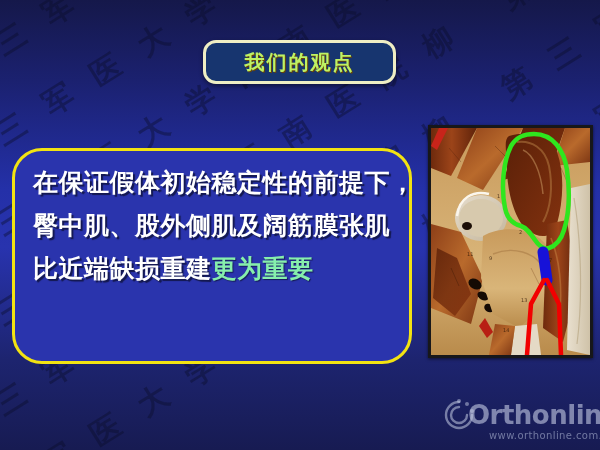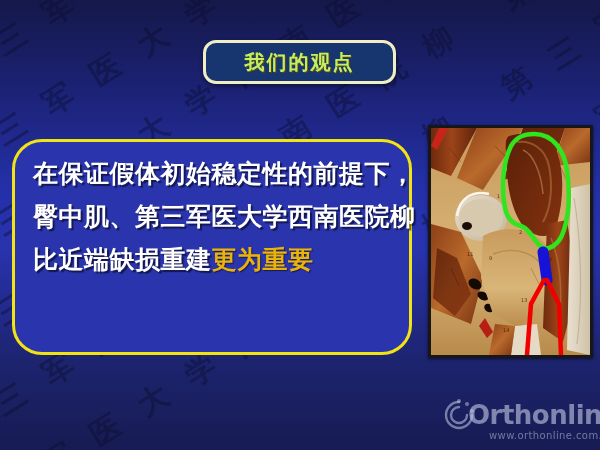--- a/index.html
+++ b/index.html
@@ -65,21 +65,21 @@
     font-weight: 700;
     letter-spacing: 2px;
     line-height: 1;
     text-shadow: 1px 1px 0 #6a4405;
   }
 
   
   #content-box {
     position: absolute;
     left: 12px;
-    top: 139px;
+    top: 148px;
     width: 400px;
     height: 216px;
     box-sizing: border-box;
     background: #2a34ad;
     border: 3px solid #f2e312;
     border-radius: 30px;
     z-index: 5;
   }
   #body-text {
     position: absolute;
@@ -88,21 +88,21 @@
     right: 8px;
     color: #ffffff;
     font-size: 25px;
     font-weight: 700;
     line-height: 43px;
     letter-spacing: 0.5px;
     text-shadow: 2px 2px 1px rgba(0,0,0,0.55);
   }
   .bt-line { white-space: nowrap; }
   .em-red {
-    color: #eab308;
+    color: #86efac;
     text-shadow: 1px 1px 1px rgba(0,0,0,0.5);
   }
 
   
   #figure-frame {
     position: absolute;
     left: 428px;
     top: 125px;
     width: 165px;
     height: 233px;
@@ -171,21 +171,21 @@
     <div class="wm-row" style="left:-60px; top:510px;">第三军医大学西南医院柳 第三军医大学西南医院柳 第三军医大学西南医院柳 第三军医大学西南医院柳</div>
   </div>
 
   <div id="title-plaque">
     <span id="title-text">我们的观点</span>
   </div>
 
   <div id="content-box">
     <div id="body-text">
       <div class="bt-line">在保证假体初始稳定性的前提下，</div>
-      <div class="bt-line">臀中肌、第三军医大学西南医院柳</div>
+      <div class="bt-line">臀中肌、股外侧肌及阔筋膜张肌</div>
       <div class="bt-line"><span>比近端缺损重建</span><span class="em-red">更为重要</span></div>
     </div>
   </div>
 
   <div id="figure-frame">
     <svg id="figure-canvas" viewBox="0 0 159 227" preserveAspectRatio="none">
       <defs>
         <linearGradient id="gTissueA" x1="0" y1="0" x2="1" y2="1">
           <stop offset="0%" stop-color="#8d3f18"></stop>
           <stop offset="50%" stop-color="#b96a2c"></stop>

